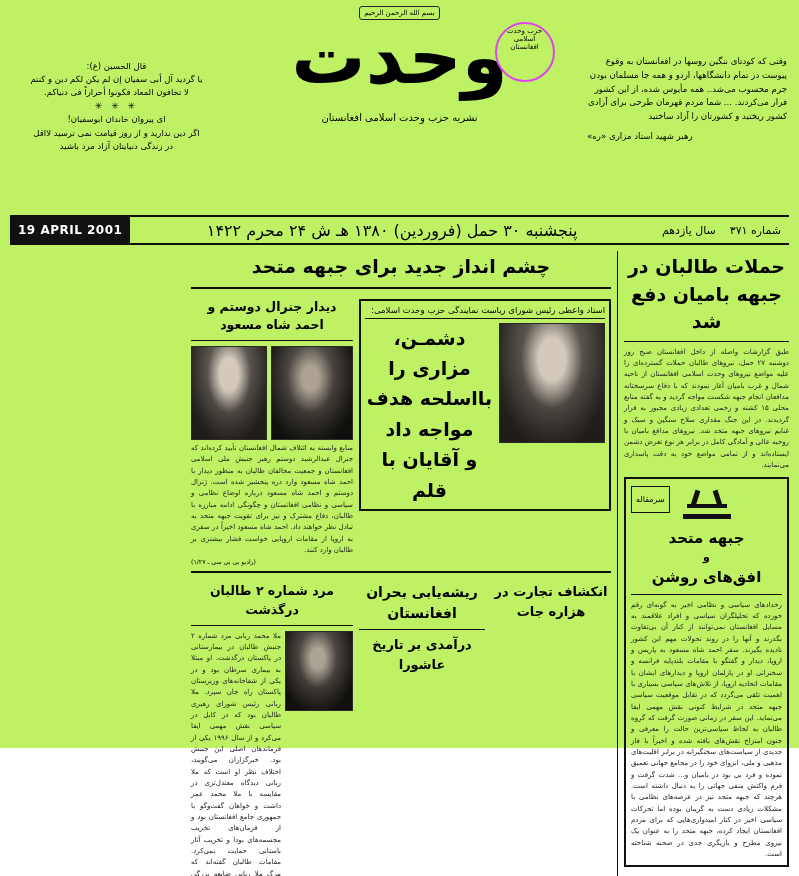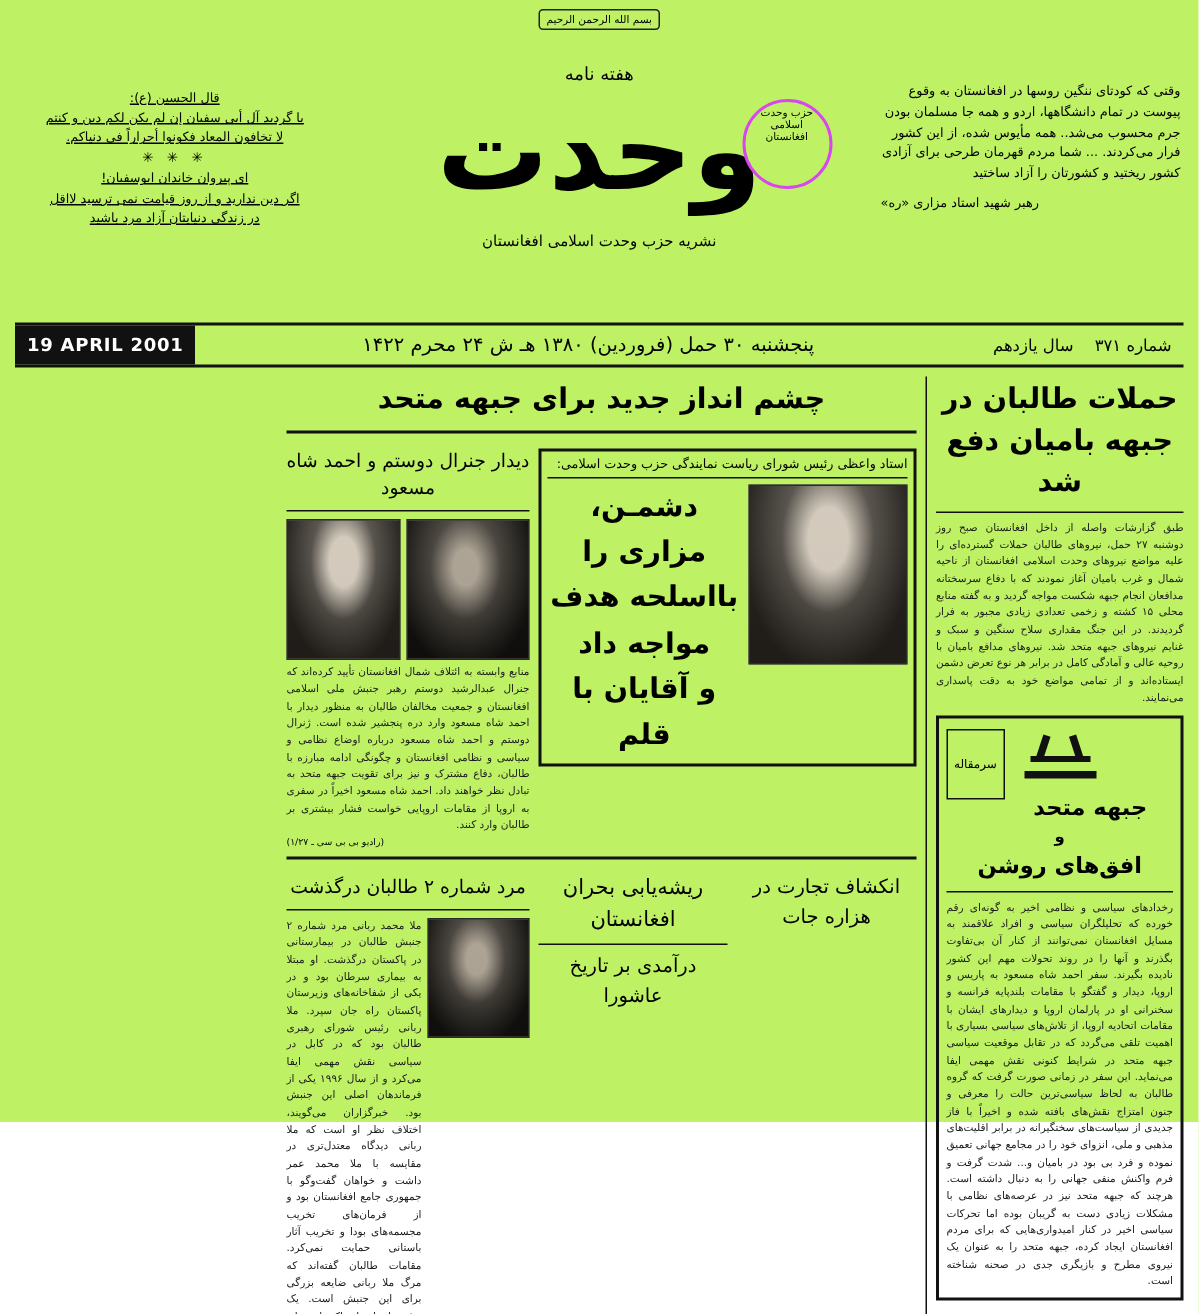--- a/index.html
+++ b/index.html
@@ -15,21 +15,21 @@
     background:#bef264;
     padding:0;box-sizing:border-box;margin-left:18px;
   }
 
   
   .masthead{position:relative;height:215px;}
   .mast-left-box{
     position:absolute;left:14px;top:60px;width:205px;
     text-align:center;line-height:1.55;font-size:8.5px;
   }
-  .mast-left-box .ln{display:block;text-decoration:underline;}
+  .mast-left-box .ln{display:block;}
   .mast-left-box .star{letter-spacing:3px;font-size:9px;margin:3px 0;}
   .mast-right-box{
     position:absolute;right:12px;top:55px;width:200px;
     text-align:right;line-height:1.6;font-size:8.6px;
   }
   .mast-right-box .sig{margin-top:6px;font-size:8.6px;text-align:left;}
   .mast-center{
     position:absolute;left:50%;transform:translateX(-50%);top:12px;
     width:330px;text-align:center;
   }
@@ -57,36 +57,36 @@
   .datebar{
     display:flex;align-items:stretch;height:26px;
     border-top:2px solid #111;border-bottom:2px solid #111;
     margin:0 10px;
   }
   .datebar .cell{display:flex;align-items:center;padding:0 8px;font-size:10.5px;}
   .datebar .eng{
     background:#111;color:#fff;font-weight:bold;font-size:12px;
     letter-spacing:.5px;direction:ltr;
   }
-  .datebar .mid{flex:1;justify-content:center;font-size:13px;}
+  .datebar .mid{flex:1;justify-content:center;font-size:16px;}
   .datebar .issue{font-size:11px;gap:14px;display:flex;}
 
   
   .content{display:flex;margin:6px 10px 0 10px;gap:6px;}
   .col{box-sizing:border-box;}
   .col-right{width:165px;}
   .col-mid{width:420px;}
 
   .vrule{width:1px;background:#111;}
 
   h2.hl{
     font-size:19px;font-weight:bold;text-align:center;line-height:1.45;
     margin:2px 0 5px 0;
   }
-  h4.hl{font-size:12.5px;font-weight:normal;text-align:center;line-height:1.5;margin:3px 0;}
+  h4.hl{font-size:12.5px;font-weight:bold;text-align:center;line-height:1.5;margin:3px 0;}
   .rule{border-top:1px solid #111;margin:5px 0;}
   .rule2{border-top:2px solid #111;margin:6px 0;}
 
   .body-text{
     font-size:7px;line-height:1.62;text-align:justify;
     color:#1a1a1a;
   }
 
   
   .photo{
@@ -116,21 +116,21 @@
   .feature-flex{display:flex;gap:5px;}
   .feature-title{
     flex:1;font-size:19px;font-weight:bold;line-height:1.6;text-align:center;
     display:flex;flex-direction:column;justify-content:center;
   }
 
   
   .edit-box{border:2px solid #111;padding:5px;margin-top:6px;}
   .edit-title{font-size:15px;font-weight:bold;text-align:center;line-height:1.5;}
   .edit-tag{
-    float:left;border:1px solid #111;font-size:8px;padding:18px 4px;margin:2px 2px 2px 0;
+    float:left;border:1px solid #111;font-size:8px;padding:8px 4px;margin:2px 2px 2px 0;
   }
   .logo-mark{
     width:52px;height:40px;margin:0 auto 3px auto;position:relative;
   }
   .logo-mark .bar{position:absolute;background:#111;}
   .byline{font-size:6.2px;text-align:left;margin-top:2px;}
 </style>
 </head>
 <body>
 
@@ -146,21 +146,20 @@
       <span class="ln">قال الحسین (ع):</span>
       <span class="ln">یا گردید آل أبی سفیان إن لم یکن لکم دین و کنتم</span>
       <span class="ln">لا تخافون المعاد فکونوا أحراراً فی دنیاکم.</span>
       <span class="star">✳ ✳ ✳</span>
       <span class="ln">ای پیروان خاندان ابوسفیان!</span>
       <span class="ln">اگر دین ندارید و از روز قیامت نمی ترسید لااقل</span>
       <span class="ln">در زندگی دنیایتان آزاد مرد باشید</span>
     </div>
 
     <div class="mast-center">
-      <div class="weekly">هفته نامه</div>
       <div class="logo-row">
         <div class="title-word">وحدت</div>
         <div class="seal">
           <span>حزب وحدت اسلامی افغانستان</span>
         </div>
       </div>
       <div class="subtitle">نشریه حزب وحدت اسلامی افغانستان</div>
     </div>
 
     <div class="mast-right-box">

